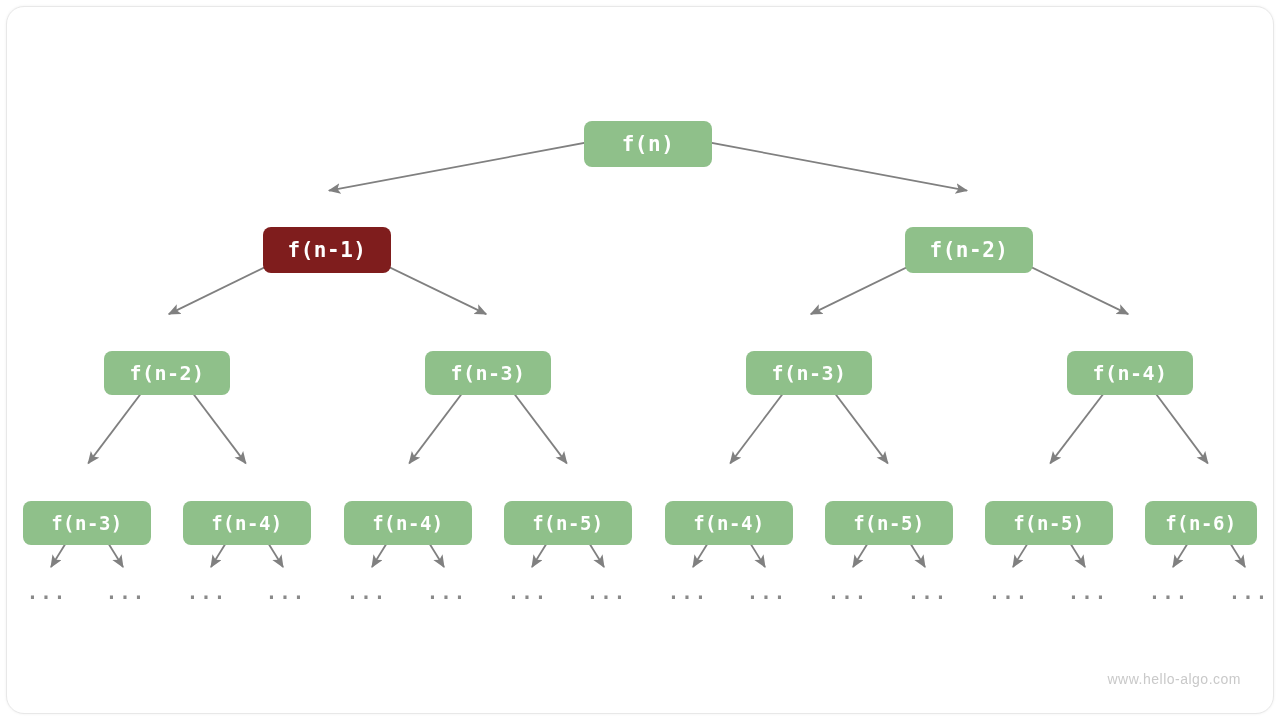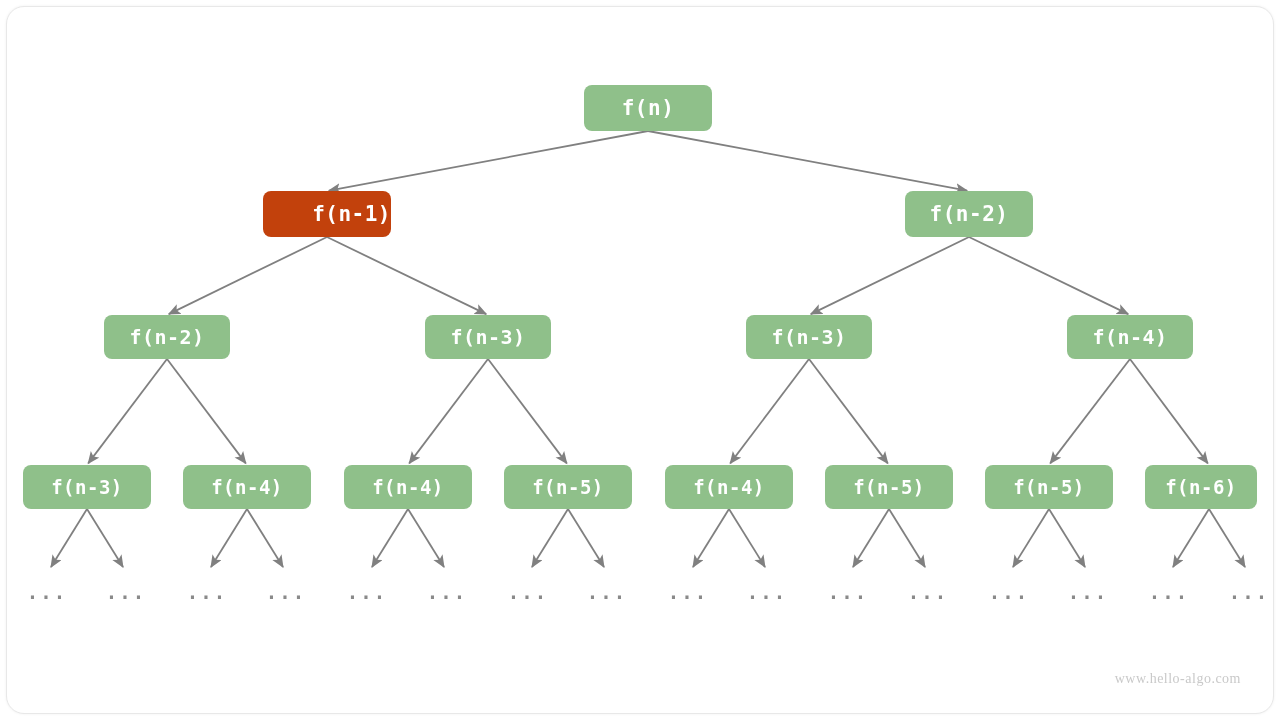--- a/index.html
+++ b/index.html
@@ -37,20 +37,21 @@
     border-radius: 8px;
     display: flex;
     align-items: center;
     justify-content: center;
     color: #ffffff;
     font-family: "DejaVu Sans Mono", monospace;
     font-weight: bold;
     letter-spacing: 0.5px;
     box-sizing: border-box;
     user-select: none;
+    margin-top: 36px;
   }
   .node-label {
     display: block;
     line-height: 1;
     white-space: nowrap;
   }
   .ellipsis {
     position: absolute;
     color: #8a8a8a;
     font-family: "DejaVu Sans Mono", monospace;
@@ -59,21 +60,21 @@
     letter-spacing: 2px;
     line-height: 1;
     transform: translate(-50%, -50%);
     user-select: none;
   }
   #watermark {
     position: absolute;
     right: 32px;
     bottom: 26px;
     color: #c9c9c9;
-    font-family: Liberation Serif, serif;
+    font-family: Liberation Sans, sans-serif;
     font-size: 14px;
     letter-spacing: 0.5px;
     user-select: none;
     text-align: right;
   }
 </style>
 </head>
 <body>
 
 <div id="canvas-frame">
@@ -117,21 +118,21 @@
         <line x1="1042" y1="502" x2="1078" y2="560" stroke="#808080" stroke-width="1.8" marker-end="url(#arrowhead)"></line>
         <line x1="1202" y1="502" x2="1166" y2="560" stroke="#808080" stroke-width="1.8" marker-end="url(#arrowhead)"></line>
         <line x1="1202" y1="502" x2="1238" y2="560" stroke="#808080" stroke-width="1.8" marker-end="url(#arrowhead)"></line>
       </g>
   </svg>
 
   <div id="node-layer">
       <div class="node" style="left: 577px; top: 78px; width: 128px; height: 46px; font-size: 21px; background: rgb(143, 192, 138); color: rgb(255, 255, 255);">
         <span class="node-label">f(n)</span>
       </div>
-      <div class="node" style="left: 256px; top: 184px; width: 128px; height: 46px; font-size: 21px; background: #c2410c; color: rgb(255, 255, 255); justify-content: flex-end;">
+      <div class="node" style="left: 256px; top: 184px; width: 128px; height: 46px; font-size: 21px; background: #7f1d1d; color: rgb(255, 255, 255);">
         <span class="node-label">f(n-1)</span>
       </div>
       <div class="node" style="left: 898px; top: 184px; width: 128px; height: 46px; font-size: 21px; background: rgb(143, 192, 138); color: rgb(255, 255, 255);">
         <span class="node-label">f(n-2)</span>
       </div>
       <div class="node" style="left: 97px; top: 308px; width: 126px; height: 44px; font-size: 20px; background: rgb(143, 192, 138); color: rgb(255, 255, 255);">
         <span class="node-label">f(n-2)</span>
       </div>
       <div class="node" style="left: 418px; top: 308px; width: 126px; height: 44px; font-size: 20px; background: rgb(143, 192, 138); color: rgb(255, 255, 255);">
         <span class="node-label">f(n-3)</span>

